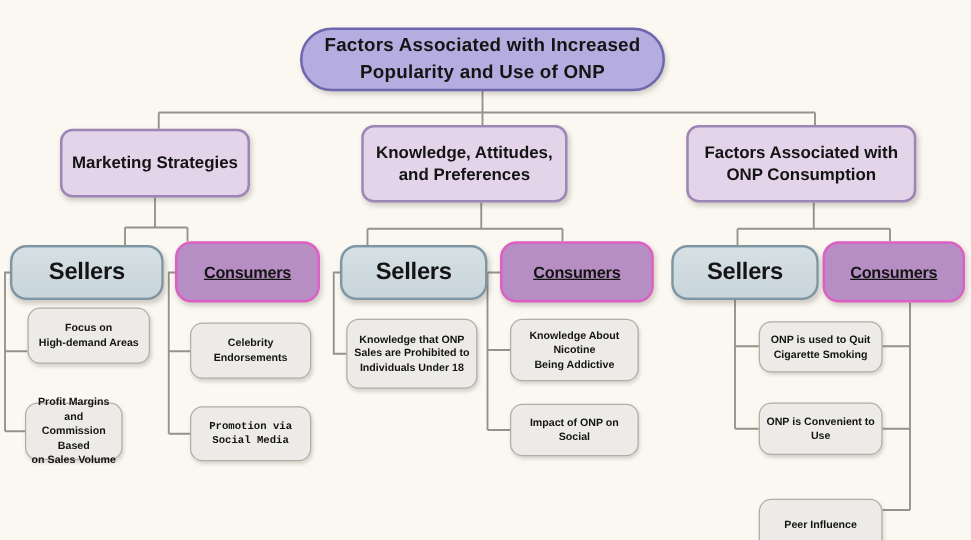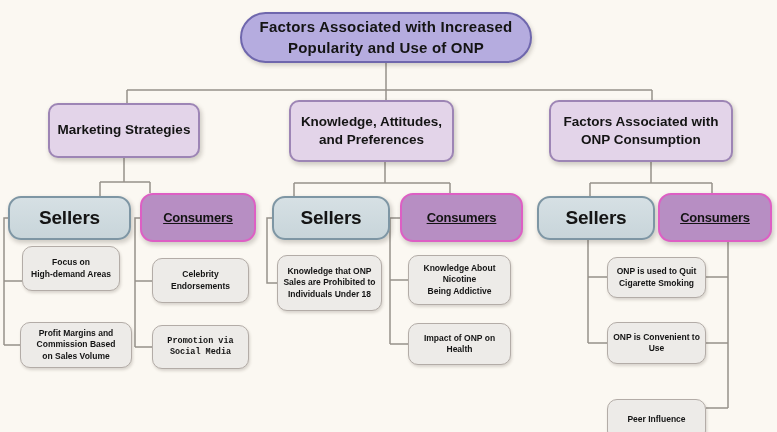--- a/index.html
+++ b/index.html
@@ -52,58 +52,58 @@
 
       <path d="M8,218 H4 V345 M4,281 H22 M4,345 H20"></path>
       <path d="M140,218 H135 V347 M135,281 H152 M135,347 H152"></path>
       <path d="M272,218 H267 V283 H277"></path>
       <path d="M400,218 H390 V344 M390,280 H408 M390,344 H408"></path>
       <path d="M588,240 V343 M588,277 H607 M588,343 H607"></path>
       <path d="M728,242 V408 M728,277 H706 M728,343 H706 M728,408 H706"></path>
     </g>
   </svg>
 
-  <div class="box root" style="left:240px;top:12px;width:292px;height:51px;">Factors Associated with Increased
+  <div class="box root" style="left:240px;top:22px;width:292px;height:51px;">Factors Associated with Increased
 Popularity and Use of ONP</div>
 
   <div class="box branch" style="left:48px;top:103px;width:152px;height:55px;">Marketing Strategies</div>
   <div class="box branch" style="left:289px;top:100px;width:165px;height:62px;">Knowledge, Attitudes,
 and Preferences</div>
   <div class="box branch" style="left:549px;top:100px;width:184px;height:62px;">Factors Associated with
 ONP Consumption</div>
 
   <div class="box sellers" style="left:8px;top:196px;width:123px;height:44px;">Sellers</div>
   <div class="box consumers" style="left:140px;top:193px;width:116px;height:49px;">Consumers</div>
 
   <div class="box sellers" style="left:272px;top:196px;width:118px;height:44px;">Sellers</div>
   <div class="box consumers" style="left:400px;top:193px;width:123px;height:49px;">Consumers</div>
 
   <div class="box sellers" style="left:537px;top:196px;width:118px;height:44px;">Sellers</div>
   <div class="box consumers" style="left:658px;top:193px;width:114px;height:49px;">Consumers</div>
 
   <div class="box leaf" style="left:22px;top:246px;width:98px;height:45px;">Focus on
 High-demand Areas</div>
-  <div class="box leaf" style="left:20px;top:322px;width:112px;height:46px;">Profit Margins and
+  <div class="box leaf" style="left:20px;top:322px;width:78px;height:46px;">Profit Margins and
 Commission Based
 on Sales Volume</div>
 
   <div class="box leaf" style="left:152px;top:258px;width:97px;height:45px;">Celebrity
 Endorsements</div>
   <div class="box leaf" style="left:152px;top:325px;width:97px;height:44px;font-family:Liberation Mono, monospace;">Promotion via
 Social Media</div>
 
   <div class="box leaf" style="left:277px;top:255px;width:105px;height:56px;">Knowledge that ONP
 Sales are Prohibited to
 Individuals Under 18</div>
 
   <div class="box leaf" style="left:408px;top:255px;width:103px;height:50px;">Knowledge About
 Nicotine
 Being Addictive</div>
   <div class="box leaf" style="left:408px;top:323px;width:103px;height:42px;">Impact of ONP on
-Health</div>
+Social</div>
 
   <div class="box leaf" style="left:607px;top:257px;width:99px;height:41px;">ONP is used to Quit
 Cigarette Smoking</div>
   <div class="box leaf" style="left:607px;top:322px;width:99px;height:42px;">ONP is Convenient to
 Use</div>
   <div class="box leaf" style="left:607px;top:387px;width:99px;height:42px;margin-top:12px;">Peer Influence</div>
 
 </div>
 
 </body></html>

